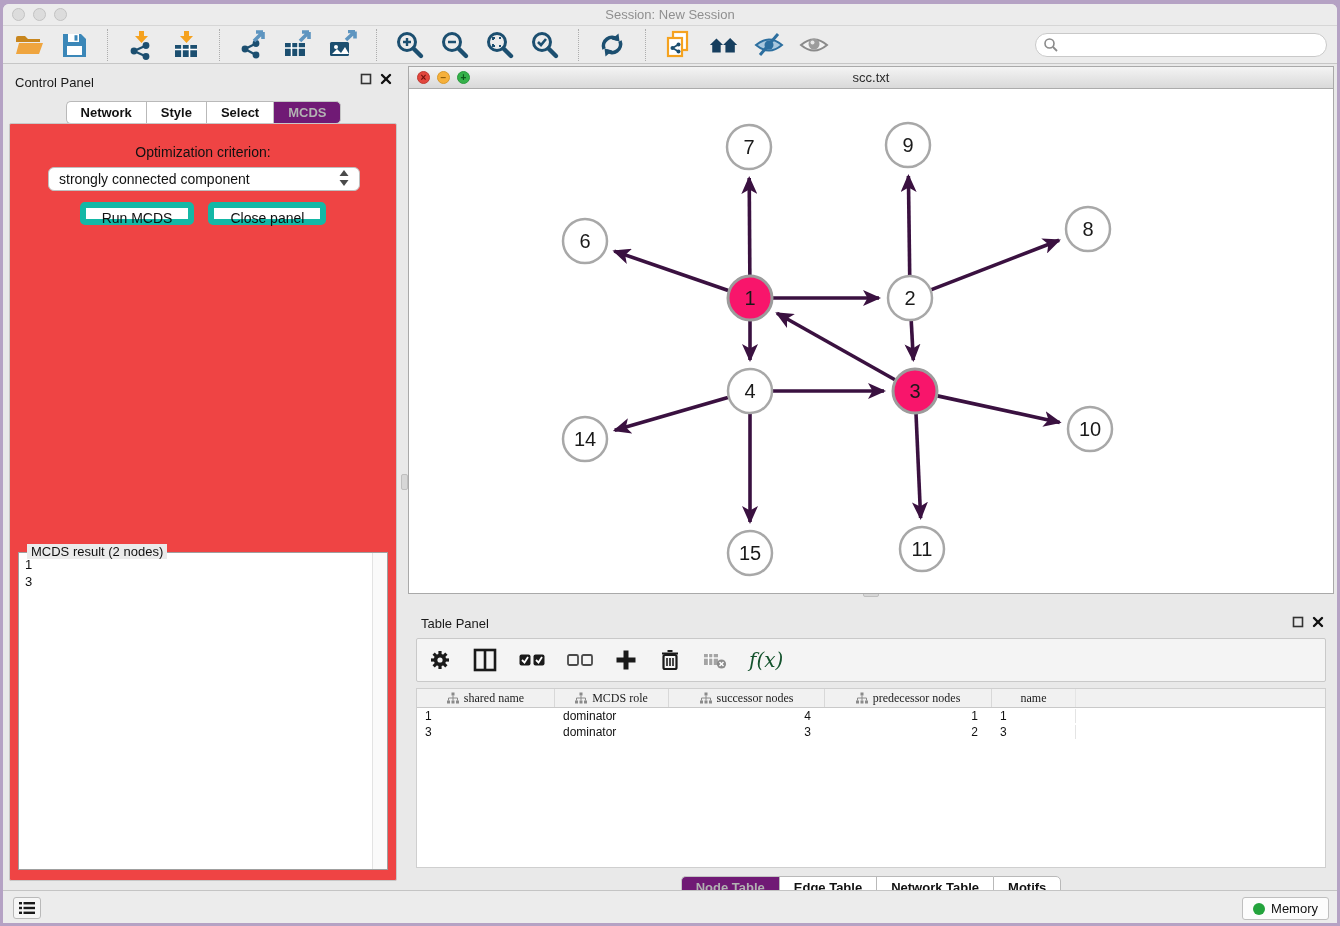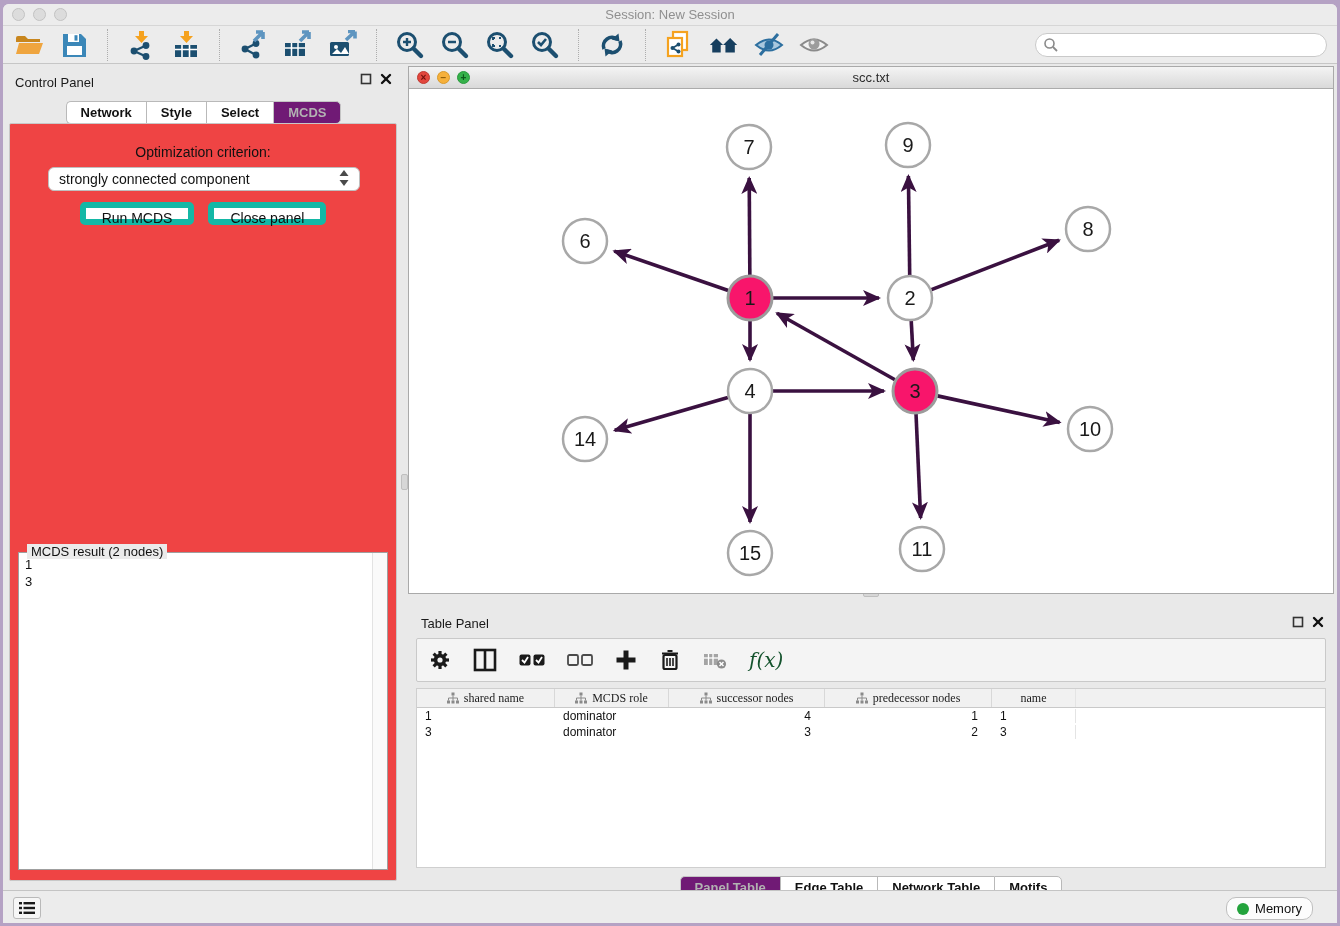--- a/index.html
+++ b/index.html
@@ -93,22 +93,22 @@
   .td.num { text-align:right; padding-right:14px; }
   .c0 { width:138px; } .c1 { width:114px; } .c2 { width:156px; } .c3 { width:167px; } .c4 { width:84px; border-right:1px solid #E4E4E4;}
   .tp-tabs { position:absolute; left:0; top:264px; width:100%; display:flex; justify-content:center;
              background:#E9E9E9; padding-top:4px; }
 
   
   .statusbar { position:absolute; left:0; top:886px; width:100%; height:33px; background:#ECECEC;
                border-top:1px solid #C4C4C4; }
   .menu-btn { position:absolute; left:10px; top:6px; width:28px; height:22px; background:#F6F6F6;
               border:1px solid #B9B9B9; border-radius:3px; display:flex; align-items:center; justify-content:center; }
-  .memory-btn { position:absolute; right:24px; top:6px; height:23px; background:#FCFCFC; border:1px solid #BFBFBF;
-                border-radius:10px; display:flex; align-items:center; gap:6px; padding:0 10px; font-size:13px; color:#111; }
+  .memory-btn { position:absolute; right:8px; top:6px; height:23px; background:#FCFCFC; border:1px solid #BFBFBF;
+                border-radius:3px; display:flex; align-items:center; gap:6px; padding:0 10px; font-size:13px; color:#111; }
   .memory-dot { width:12px; height:12px; border-radius:50%; background:#23A33C; }
 </style>
 </head>
 <body>
 
 <div class="window">
 
   <div class="titlebar">
     <div class="lights">
       <div class="light"></div>
@@ -551,21 +551,21 @@
       <div class="tr">
         <div class="td c0">3</div>
         <div class="td c1">dominator</div>
         <div class="td c2 num">3</div>
         <div class="td c3 num">2</div>
         <div class="td c4">3</div>
       </div>
     </div>
 
     <div class="tp-tabs">
-      <button class="tab-btn active">Panel Table</button>
+      <button class="tab-btn active">Node Table</button>
       <button class="tab-btn">Edge Table</button>
       <button class="tab-btn">Network Table</button>
       <button class="tab-btn">Motifs</button>
     </div>
   </div>
 
   <div class="statusbar">
     <div class="menu-btn">
       <svg width="16" height="14" viewBox="0 0 16 14">
           <g fill="#1A1A1A">

